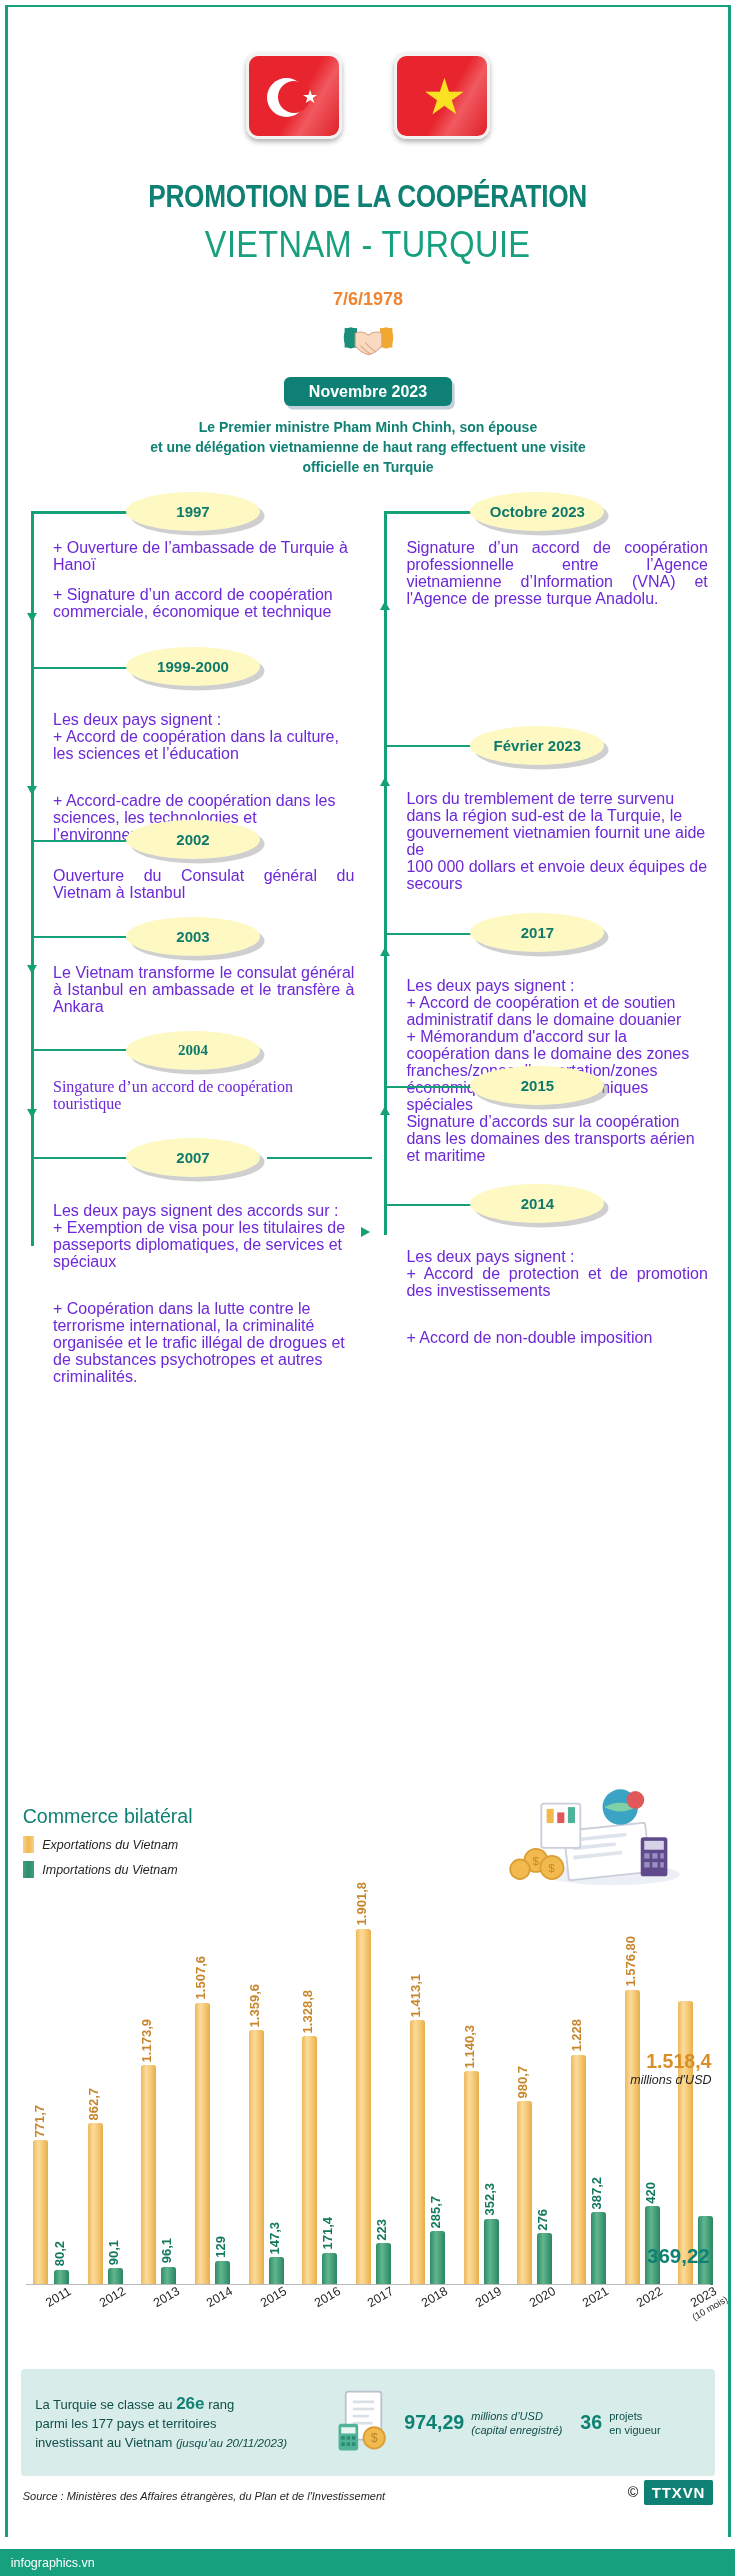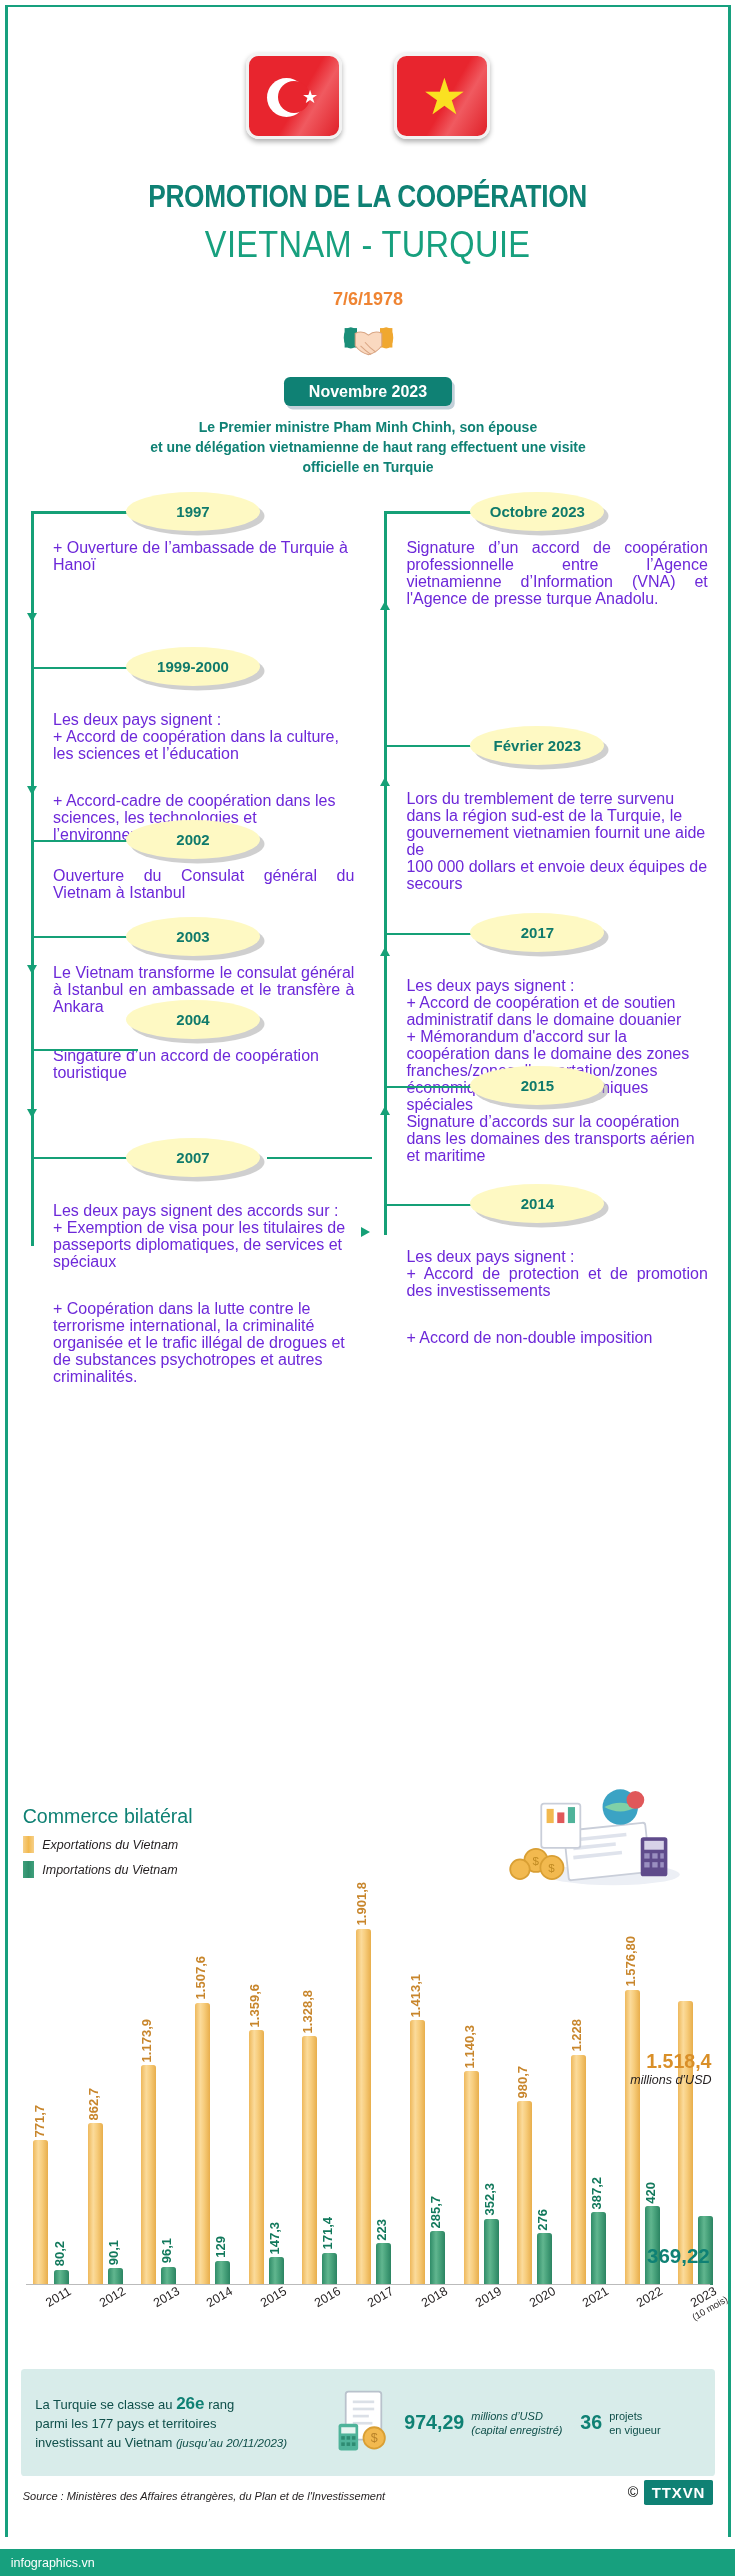--- a/index.html
+++ b/index.html
@@ -262,20 +262,21 @@
     <div class="connector" style="left:376px; top:441px; width:98px;"></div>
     <div class="connector" style="left:376px; top:594px; width:98px;"></div>
     <div class="connector" style="left:376px; top:712px; width:98px;"></div>
 
     <div class="col left">
 
       <div class="node" style="position:absolute; top:0; left:0; width:330px;">
         <div class="oval center">1997</div>
         <div class="body">
           <p>+ Ouverture de l’ambassade de Turquie à Hanoï</p>
+          <p>+ Signature d’un accord de coopération commerciale, économique et technique</p>
         </div>
       </div>
 
       <div class="node" style="position:absolute; top:155px; left:0; width:330px;">
         <div class="oval center">1999-2000</div>
         <div class="body" style="white-space:pre-line;">
           <p>Les deux pays signent :
 + Accord de coopération dans la culture, les sciences et l’éducation</p>
           <p>+ Accord-cadre de coopération dans les sciences, les technologies et l’environnement</p>
         </div>
@@ -288,21 +289,21 @@
         </div>
       </div>
 
       <div class="node" style="position:absolute; top:425px; left:0; width:330px;">
         <div class="oval center">2003</div>
         <div class="body just">
           <p>Le Vietnam transforme le consulat général à Istanbul en ambassade et le transfère à Ankara</p>
         </div>
       </div>
 
-      <div class="node" style="position:absolute; top:508px; left:0; width:330px;">
+      <div class="node" style="position:absolute; top:539px; left:0; width:330px;font-family:Liberation Serif, serif;">
         <div class="oval center">2004</div>
         <div class="body">
           <p>Singature d’un accord de coopération touristique</p>
         </div>
       </div>
 
       <div class="node" style="position:absolute; top:646px; left:0; width:330px;">
         <div class="oval center">2007</div>
         <div class="body" style="white-space:pre-line;">
           <p>Les deux pays signent des accords sur :

